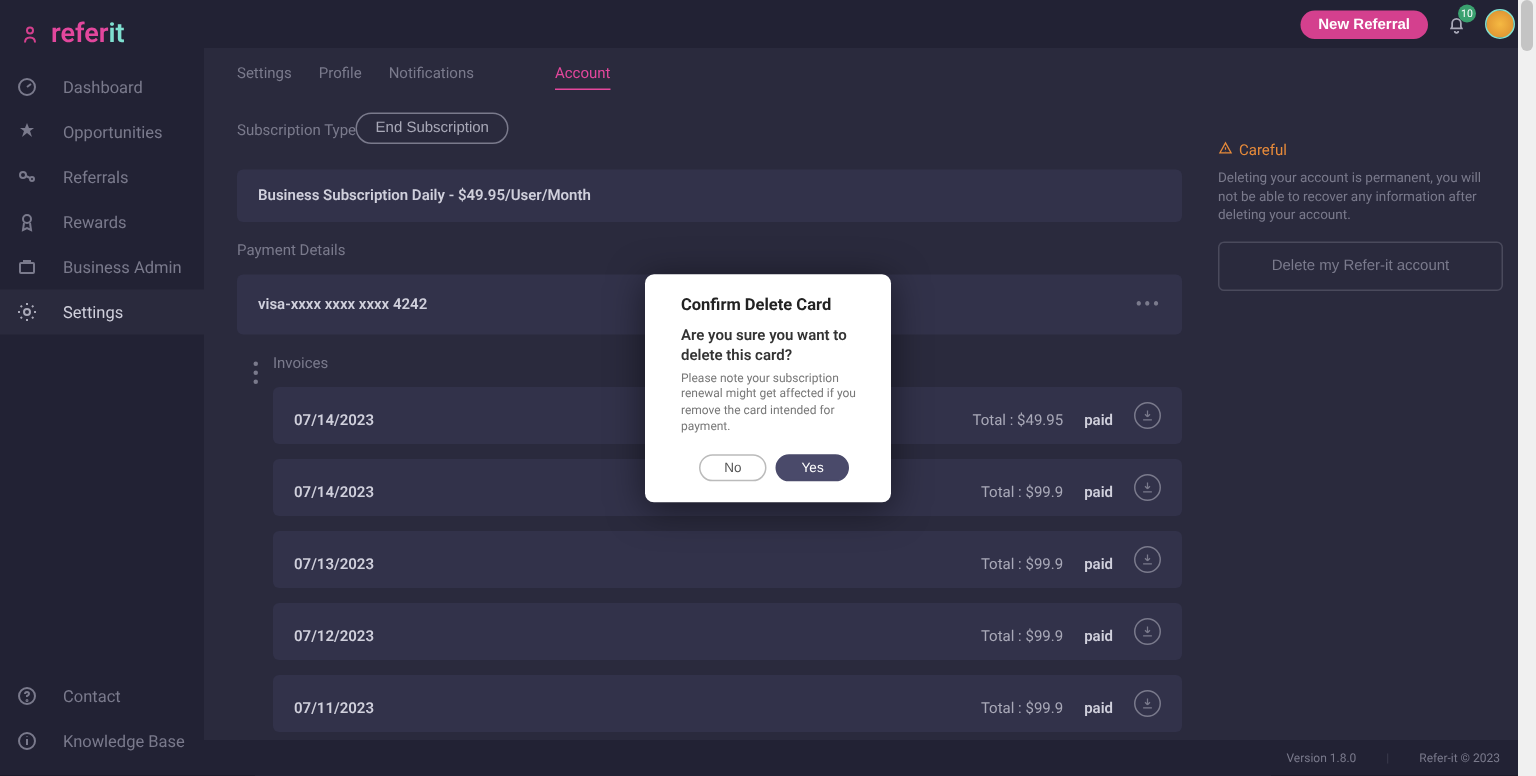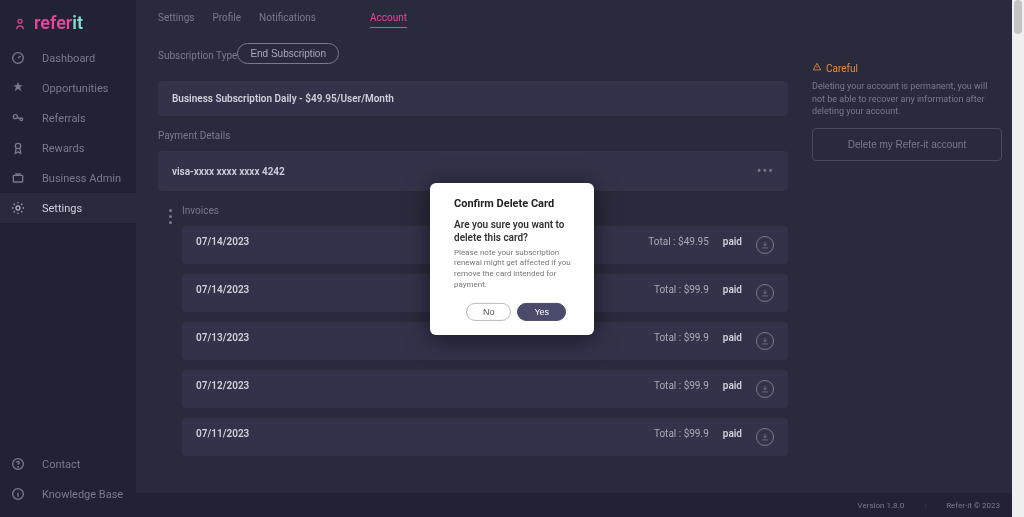--- a/index.html
+++ b/index.html
@@ -122,21 +122,21 @@
     background: var(--bg-card); border-radius:4px;
     padding:12px 14px; margin-top:10px;
     font-size:10px; color:var(--text-bright);
     display:flex; align-items:center; justify-content:space-between;
   }
   .card-more { color:var(--text-dim); font-size:14px; letter-spacing:1px; cursor:pointer;}
 
   .invoice-row {
     background: var(--bg-card); border-radius:4px;
     padding:10px 14px; margin-top:10px;
-    display:flex; align-items:flex-start; gap:14px;
+    display:flex; align-items:flex-end; gap:14px;
     font-size:10px; color:var(--text-bright);
   }
   .inv-date { flex:0 0 auto; font-weight:600;}
   .inv-sp { flex:1; }
   .inv-total { color:var(--text-main); }
   .inv-status { font-weight:600; color:var(--text-bright); }
   .inv-dl {
     width:18px; height:18px; border-radius:50%;
     border:1px solid var(--text-dim);
     display:flex; align-items:center; justify-content:center;
@@ -284,20 +284,31 @@
         <svg viewBox="0 0 24 24" fill="none" stroke="currentColor" stroke-width="2">
             <circle cx="12" cy="12" r="8"></circle>
             <path d="M12 10v6M12 7v.5"></path>
           </svg>
       </span>
       <span>Knowledge Base</span>
     </div>
   </nav>
 
   <div class="main">
+    <div class="topbar">
+      <button class="new-ref-btn">New Referral</button>
+      <div class="bell">
+        <svg viewBox="0 0 24 24" fill="none" stroke="#a9a9b8" stroke-width="2">
+            <path d="M6 17h12l-1-2v-4a5 5 0 0 0-10 0v4l-1 2z"></path>
+            <path d="M10 20a2 2 0 0 0 4 0"></path>
+          </svg>
+        <span class="badge">10</span>
+      </div>
+      <div class="avatar"></div>
+    </div>
 
     <div class="content">
       <div class="tabs">
         <span class="label">Settings</span>
         <span class="tab">Profile</span>
         <span class="tab">Notifications</span>
         <span class="tab active">Account</span>
       </div>
 
       <div class="cols">

